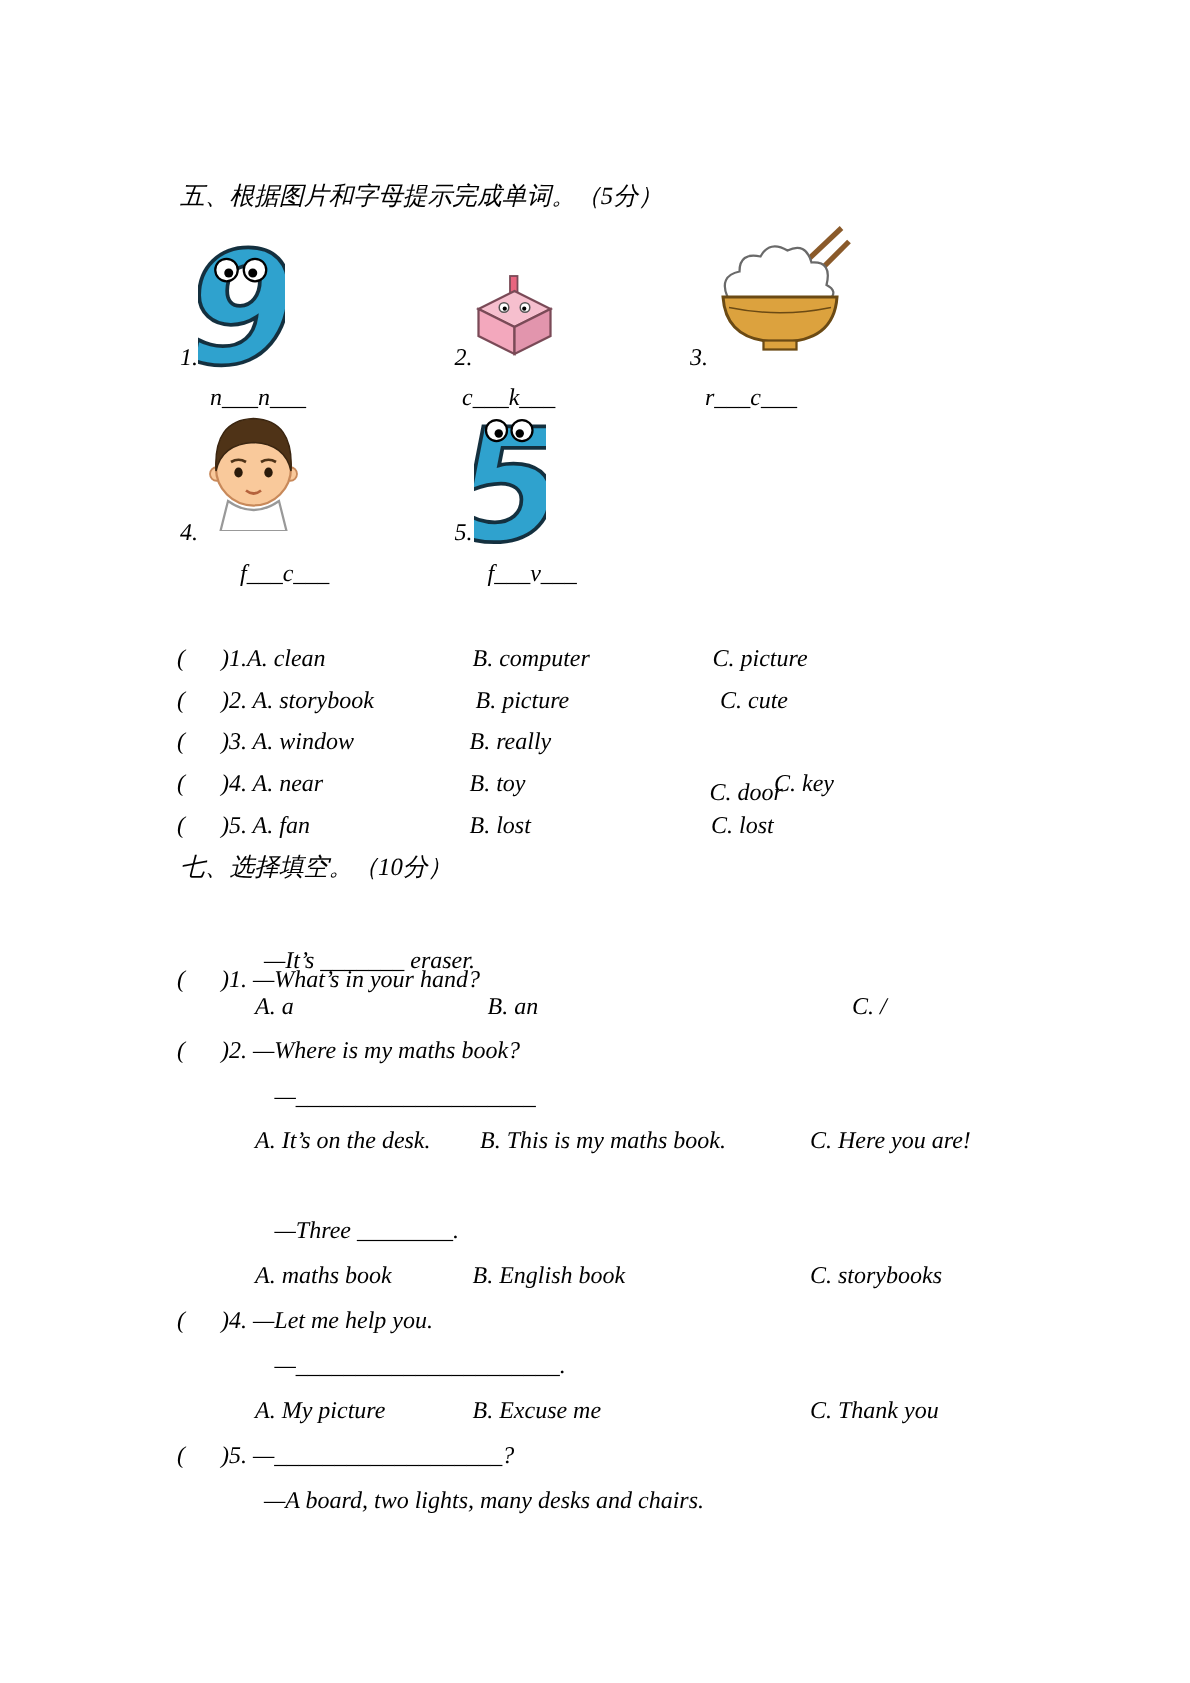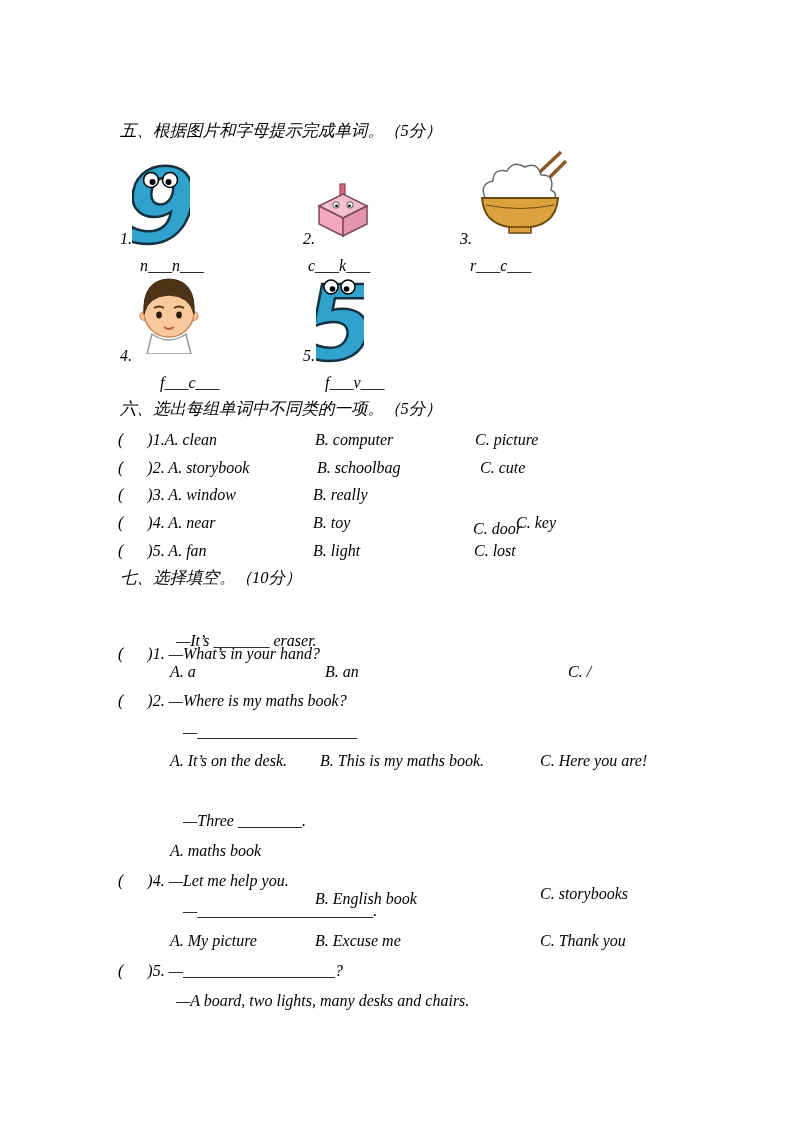--- a/index.html
+++ b/index.html
@@ -98,60 +98,59 @@
       <circle cx="30.5" cy="13" r="2.8" fill="#000"></circle>
     </svg>
   </div>
 
   <div class="t" style="left:120px; top:346px;">4.</div>
   <div class="t" style="left:303px; top:346px;">5.</div>
 
   <div class="t" style="left:160px; top:373px;">f___c___</div>
   <div class="t" style="left:325px; top:373px;">f___v___</div>
 
-  <div class="t heading" style="left:120px; top:399px;">六、选出每组单词中不同类的一项。（5分）</div>
 
   <div class="t" style="left:118px; top:430px;">(      )1.A. clean</div>
   <div class="t" style="left:315px; top:430px;">B. computer</div>
   <div class="t" style="left:475px; top:430px;">C. picture</div>
 
   <div class="t" style="left:118px; top:458px;">(      )2. A. storybook</div>
-  <div class="t" style="left:317px; top:458px;">B. schoolbag</div>
+  <div class="t" style="left:317px; top:458px;">B. picture</div>
   <div class="t" style="left:480px; top:458px;">C. cute</div>
 
   <div class="t" style="left:118px; top:485px;text-align:center;">(      )3. A. window</div>
   <div class="t" style="left:313px; top:485px;">B. really</div>
   <div class="t" style="left:473px; top:485px;margin-top:34px;">C. door</div>
 
   <div class="t" style="left:118px; top:513px;">(      )4. A. near</div>
   <div class="t" style="left:313px; top:513px;">B. toy</div>
   <div class="t" style="left:472px; top:513px;margin-left:44px;">C. key</div>
 
   <div class="t" style="left:118px; top:541px;">(      )5. A. fan</div>
-  <div class="t" style="left:313px; top:541px;">B. light</div>
+  <div class="t" style="left:313px; top:541px;">B. lost</div>
   <div class="t" style="left:474px; top:541px;">C. lost</div>
 
   <div class="t heading" style="left:120px; top:568px;">七、选择填空。（10分）</div>
 
   <div class="t" style="left:118px; top:600px;margin-top:44px;">(      )1. —What’s in your hand?</div>
   <div class="t" style="left:176px; top:631px;">—It’s _______ eraser.</div>
   <div class="t" style="left:170px; top:662px;">A. a</div>
   <div class="t" style="left:325px; top:662px;">B. an</div>
   <div class="t" style="left:568px; top:662px;">C. /</div>
 
   <div class="t" style="left:118px; top:691px;">(      )2. —Where is my maths book?</div>
   <div class="t" style="left:183px; top:722px;">—____________________</div>
   <div class="t" style="left:170px; top:751px;">A. It’s on the desk.</div>
   <div class="t" style="left:320px; top:751px;">B. This is my maths book.</div>
   <div class="t" style="left:540px; top:751px;">C. Here you are!</div>
 
   <div class="t" style="left:183px; top:811px;">—Three ________.</div>
   <div class="t" style="left:170px; top:841px;">A. maths book</div>
-  <div class="t" style="left:315px; top:841px;margin-top:48px;">B. English book</div>
-  <div class="t" style="left:540px; top:884px;text-align:center;">C. storybooks</div>
+  <div class="t" style="left:315px; top:841px;">B. English book</div>
+  <div class="t" style="left:540px; top:841px;text-align:center;">C. storybooks</div>
 
   <div class="t" style="left:118px; top:871px;">(      )4. —Let me help you.</div>
   <div class="t" style="left:183px; top:901px;">—______________________.</div>
   <div class="t" style="left:170px; top:931px;">A. My picture</div>
   <div class="t" style="left:315px; top:931px;">B. Excuse me</div>
   <div class="t" style="left:540px; top:931px;">C. Thank you</div>
 
   <div class="t" style="left:118px; top:961px;">(      )5. —___________________?</div>
   <div class="t" style="left:176px; top:991px;">—A board, two lights, many desks and chairs.</div>
 

